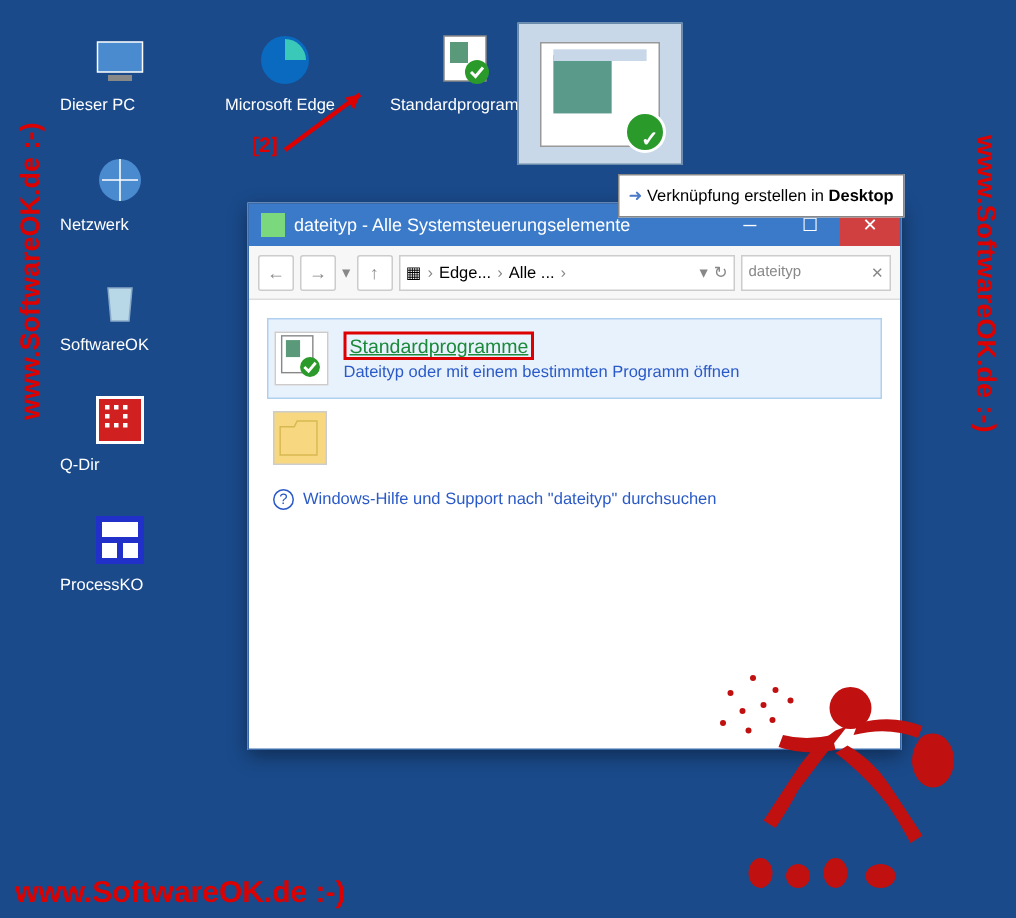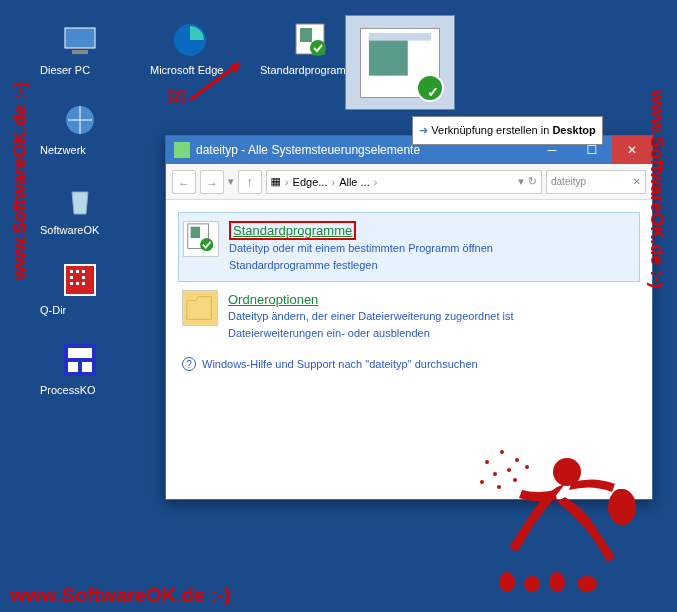--- a/index.html
+++ b/index.html
@@ -12,21 +12,21 @@
     .drag-preview { position: absolute; left: 345px; top: 15px; width: 110px; height: 95px; background: #c8d8e8; border: 1px solid #6a8aaa; display: flex; align-items: center; justify-content: center; }
     .drag-preview-inner { width: 80px; height: 70px; background: #fff; border: 1px solid #999; position: relative; }
     .drag-preview-inner::after { content: ""; position: absolute; right: -5px; bottom: -5px; width: 24px; height: 24px; background: #2a9a2a; border-radius: 50%; border: 2px solid #fff; }
     .drag-preview-inner::before { content: "✓"; position: absolute; right: 0px; bottom: -3px; z-index: 2; color: #fff; font-size: 14px; font-weight: bold; }
     
     .tooltip { position: absolute; left: 412px; top: 116px; background: #fff; border: 1px solid #888; padding: 7px 6px; font-size: 11px; white-space: nowrap; z-index: 10; }
     .tooltip .link-icon { color: #4a7ac8; }
     
     .annotation { position: absolute; color: #d00; font-weight: bold; font-size: 14px; }
     
-    .window { position: absolute; left: 165px; top: 135px; width: 488px; height: 365px; background: #fff; border: 1px solid #3a6aaa; box-shadow: 0 4px 12px rgba(0,0,0,0.4); }
+    .window { position: absolute; left: 165px; top: 135px; width: 436px; height: 365px; background: #fff; border: 1px solid #3a6aaa; box-shadow: 0 4px 12px rgba(0,0,0,0.4); }
     .titlebar { background: #3a7ac8; height: 28px; display: flex; align-items: center; padding: 0 0 0 8px; }
     .titlebar-icon { width: 16px; height: 16px; background: #7cd87c; margin-right: 6px; }
     .titlebar-text { color: #fff; font-size: 12px; flex: 1; }
     .titlebar-buttons { display: flex; }
     .titlebar-btn { width: 40px; height: 28px; display: flex; align-items: center; justify-content: center; color: #fff; font-size: 12px; }
     .titlebar-btn.close { background: #d04040; }
     
     .navbar { background: #f7f7f7; height: 36px; border-bottom: 1px solid #ddd; display: flex; align-items: center; padding: 0 6px; gap: 4px; }
     .nav-btn { width: 24px; height: 24px; border: 1px solid #ccc; background: #fff; display: flex; align-items: center; justify-content: center; font-size: 12px; color: #888; border-radius: 2px; }
     .breadcrumb { flex: 1; height: 24px; border: 1px solid #ccc; background: #fff; display: flex; align-items: center; padding: 0 4px; font-size: 11px; gap: 4px; }
@@ -210,34 +210,28 @@
         <svg viewBox="0 0 36 36">
             <rect x="4" y="2" width="22" height="26" fill="#fff" stroke="#888"></rect>
             <rect x="7" y="5" width="10" height="12" fill="#5a9a7a"></rect>
             <circle cx="24" cy="24" r="7" fill="#2a9a2a"></circle>
             <path d="M20 24 l3 3 l5 -6" stroke="#fff" stroke-width="2" fill="none"></path>
           </svg>
       </div>
       <div class="result-body">
         <span class="result-title boxed">Standardprogramme</span>
         <a class="result-link">Dateityp oder mit einem bestimmten Programm öffnen</a>
-        <a class="result-link">Standardprogramme festlegen</a>
       </div>
     </div>
 
     <div class="result-item">
       <div class="result-icon folder">
         <svg viewBox="0 0 36 36">
             <path d="M4 10 L14 10 L16 6 L30 6 L30 30 L4 30 Z" fill="#f7d880" stroke="#d8b850"></path>
           </svg>
-      </div>
-      <div class="result-body">
-        <span class="result-title">Ordneroptionen</span>
-        <a class="result-link">Dateityp ändern, der einer Dateierweiterung zugeordnet ist</a>
-        <a class="result-link">Dateierweiterungen ein- oder ausblenden</a>
       </div>
     </div>
 
     <div class="help-link">
       <span class="help-icon">?</span>
       <span>Windows-Hilfe und Support nach "dateityp" durchsuchen</span>
     </div>
   </div>
 </div>
 

